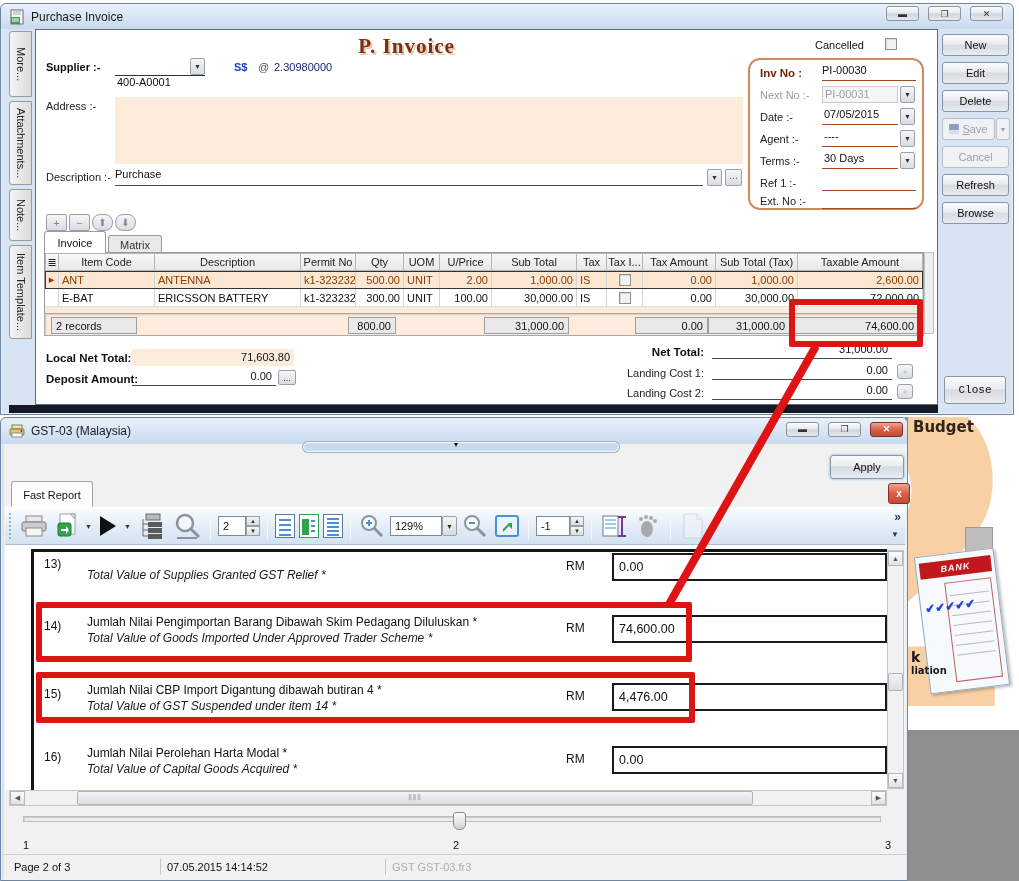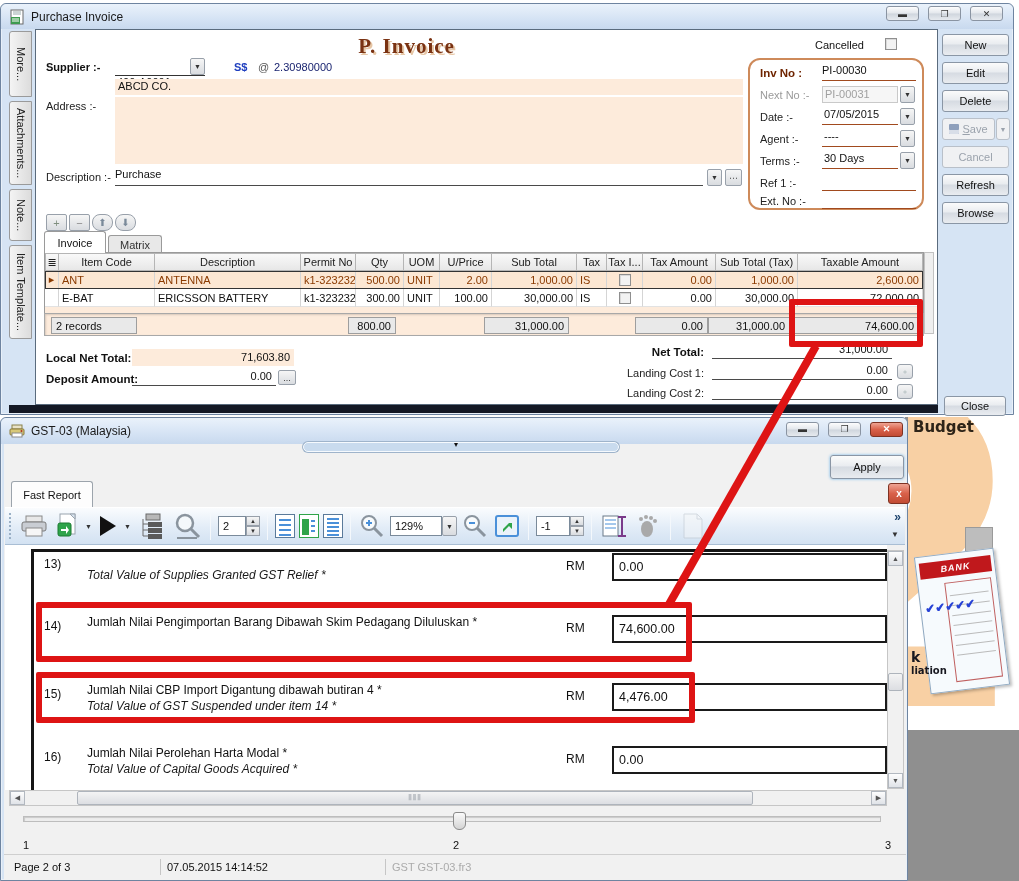--- a/index.html
+++ b/index.html
@@ -140,21 +140,20 @@
 
     <div class="abs lbl-b" style="left:10px; top:31px;">Supplier :-</div>
     <div class="abs" style="left:79px; top:27px; width:90px; height:19px; display:flex; align-items:center; border-bottom:1px solid #333;">
       <span style="flex:1; padding-left:2px;margin-top:32px;">400-A0001</span>
       <span class="ddbtn">▼</span>
     </div>
     <div class="abs" style="left:198px; top:31px; color:#1F3FBF; font-weight:bold;">S$</div>
     <div class="abs" style="left:222px; top:31px; color:#555;">@</div>
     <div class="abs" style="left:238px; top:31px; color:#1A2470;">2.30980000</div>
 
-    <div class="abs peach" style="left:79px; top:49px; width:628px; height:16px; padding:1px 3px;">ABCD CO.</div>
 
     <div class="abs" style="left:10px; top:70px; color:#222;">Address :-</div>
     <div class="abs peach" style="left:79px; top:67px; width:628px; height:67px;"></div>
 
     <div class="abs" style="left:10px; top:141px; color:#222;">Description :-</div>
     <div class="abs ul-d" style="left:79px; top:138px; width:588px; height:18px;">
       <span>Purchase</span>
     </div>
     <span class="ddbtn abs" style="left:671px; top:139px;">▼</span>
     <span class="ddbtn abs" style="left:689px; top:139px; width:17px; font-size:9px;">⋯</span>
@@ -304,21 +303,21 @@
   <div class="wbtn dis" style="left:995px; top:114px; width:14px; font-size:7px;">▼</div>
   <div class="wbtn dis ak" style="left:941px; top:142px;">
       <span>Cancel</span>
     </div>
   <div class="wbtn" style="left:941px; top:170px;">
       <span>Refresh</span>
     </div>
   <div class="wbtn ak" style="left:941px; top:198px;">
       <span>Browse</span>
     </div>
-  <div class="wbtn" style="left:943px; top:392px; width:62px; height:20px;">
+  <div class="wbtn" style="left:943px; top:372px; width:62px; height:28px;font-family:Liberation Mono, monospace;">
       <span>Close</span>
     </div>
 
   <div class="abs" style="left:8px; top:401px; width:929px; height:8px; background:#141925;"></div>
 </div>
 
 <div class="win" style="left:0; top:417px; width:908px; height:464px; z-index:20;">
   <div class="abs" style="left:3px; top:26px; width:902px; height:436px; background:#F1F1F1;"></div>
 
   <div class="titlebar" style="height:26px;">
@@ -492,20 +491,21 @@
 
     <div class="rnum" style="left:39px; top:12px;">13)</div>
     <div class="ren" style="left:82px; top:23px;">Total Value of Supplies Granted GST Relief *</div>
     <div class="rrm" style="left:561px; top:14px;">RM</div>
     <div class="rbox" style="left:607px; top:8px;">
         <span>0.00</span>
       </div>
 
     <div class="rnum" style="left:39px; top:74px;">14)</div>
     <div class="rmy" style="left:82px; top:70px;">Jumlah Nilai Pengimportan Barang Dibawah Skim Pedagang Diluluskan *</div>
+    <div class="ren" style="left:82px; top:86px;">Total Value of Goods Imported Under Approved Trader Scheme *</div>
     <div class="rrm" style="left:561px; top:76px;">RM</div>
     <div class="rbox" style="left:607px; top:70px;">
         <span>74,600.00</span>
       </div>
 
     <div class="rnum" style="left:39px; top:142px;">15)</div>
     <div class="rmy" style="left:82px; top:138px;">Jumlah Nilai CBP Import Digantung dibawah butiran 4 *</div>
     <div class="ren" style="left:82px; top:154px;">Total Value of GST Suspended under item 14 *</div>
     <div class="rrm" style="left:561px; top:144px;">RM</div>
     <div class="rbox" style="left:607px; top:138px;">

